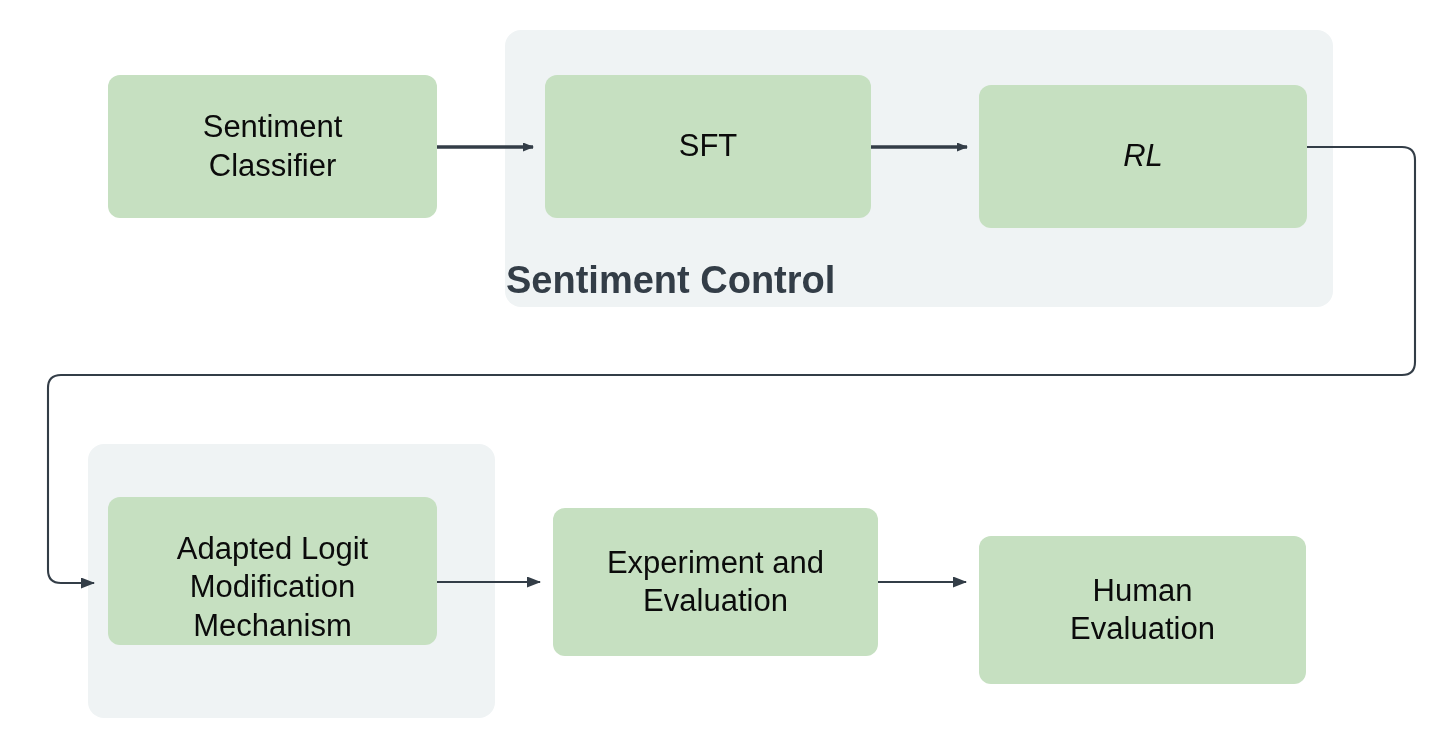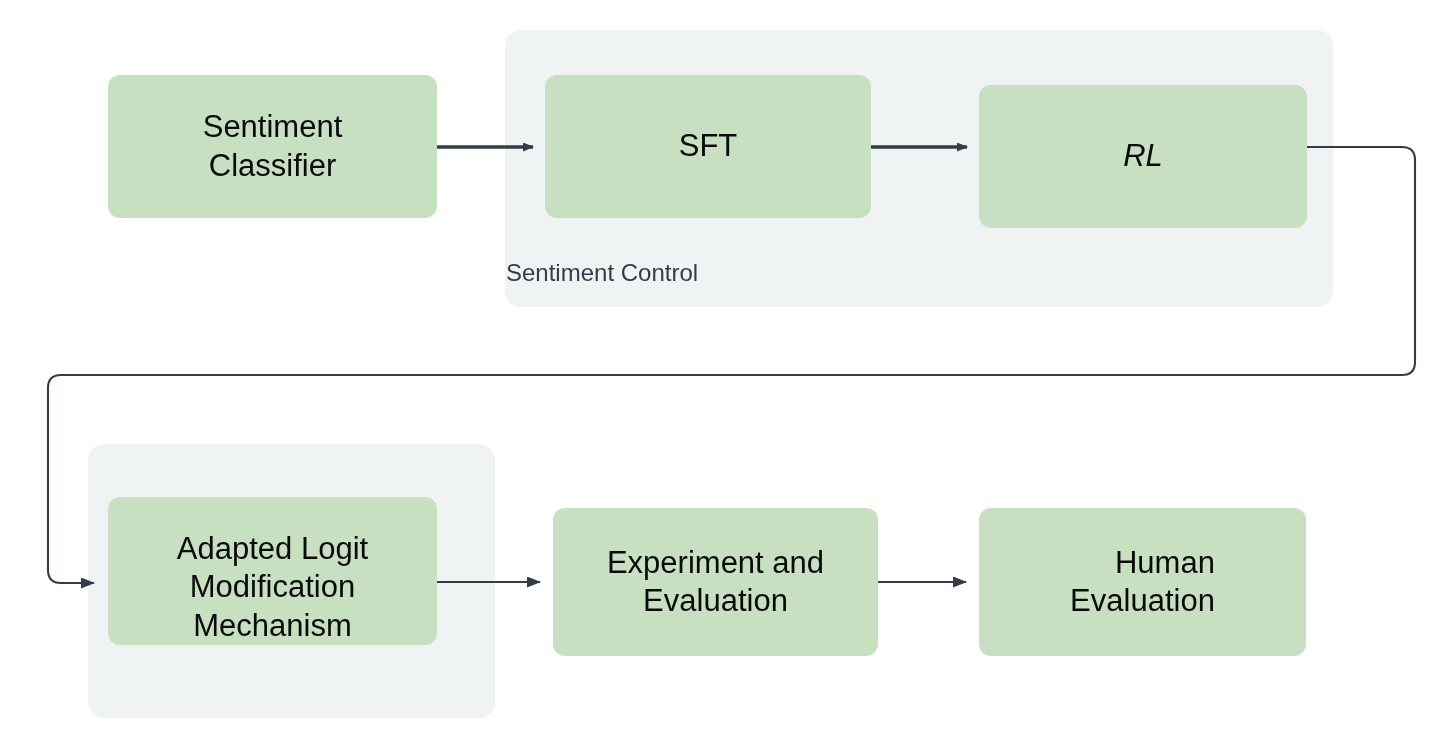--- a/index.html
+++ b/index.html
@@ -28,23 +28,24 @@
     pointer-events: none;
   }
   .cluster {
     position: absolute;
     background: #eff3f4;
     border-radius: 16px;
   }
   .cluster-label {
     position: absolute;
     color: #333d47;
-    font-size: 24px;
+    font-size: 38px;
     line-height: 1;
     white-space: nowrap;
+    font-weight: bold;
   }
   .node {
     position: absolute;
     background: #c6e0c1;
     border-radius: 12px;
     display: flex;
     align-items: center;
     justify-content: center;
     text-align: center;
   }
@@ -114,21 +115,21 @@
     <span class="node-label">Adapted Logit
 Modification
 Mechanism</span>
   </div>
 
   <div class="node" style="left:553px; top:508px; width:325px; height:148px;">
     <span class="node-label">Experiment and
 Evaluation</span>
   </div>
 
-  <div class="node" style="left:979px; top:508px; width:327px; height:148px;text-align:right;">
+  <div class="node" style="left:979px; top:536px; width:327px; height:148px;">
     <span class="node-label">Human
 Evaluation</span>
   </div>
 
   <div class="cluster-label" style="left:506px; top:261px;">Sentiment Control</div>
 
 
 </div>
 
 </body></html>

